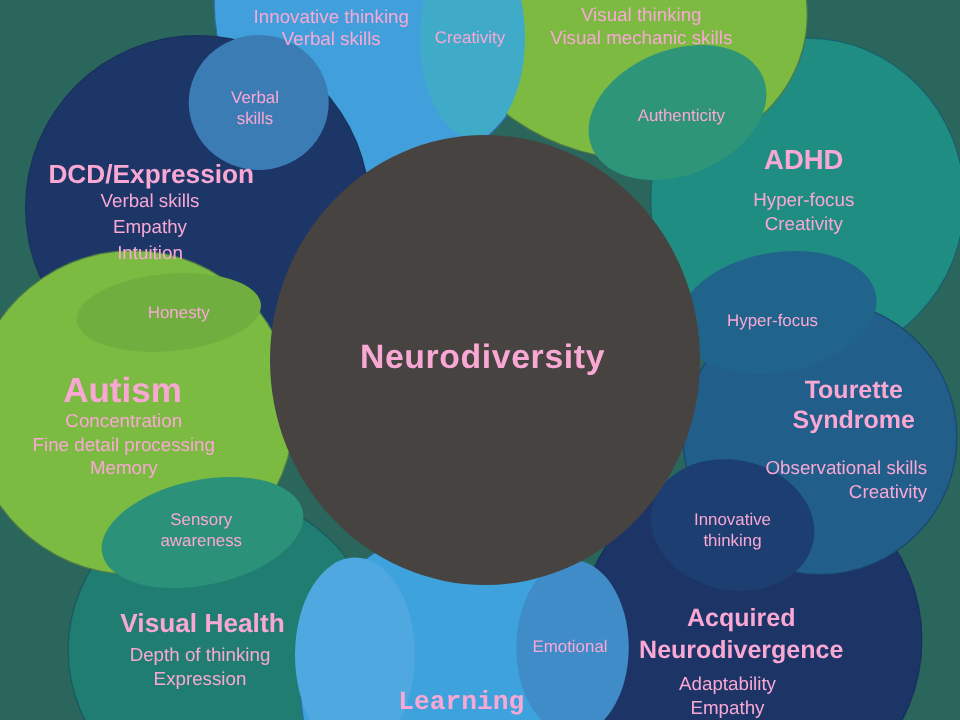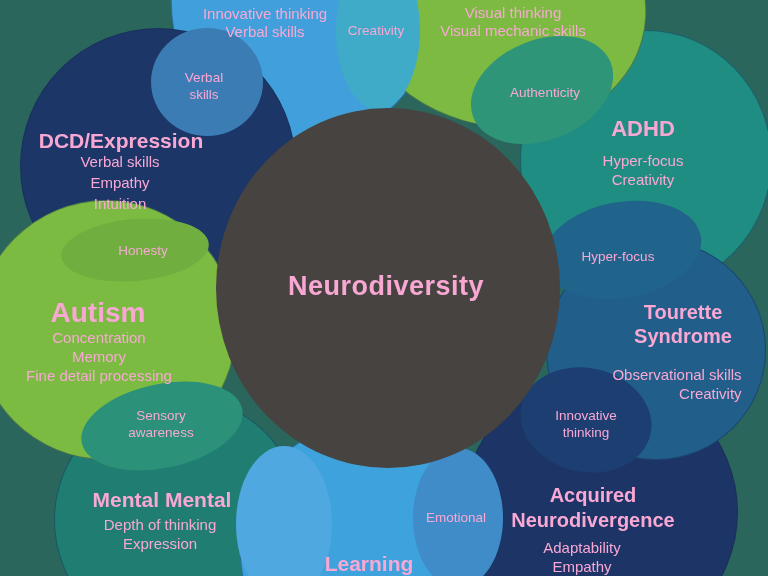--- a/index.html
+++ b/index.html
@@ -51,21 +51,21 @@
   #l-dcd-tr    {left:120px;top:182px;line-height:21px;}
   #l-adhd-t    {left:643px;top:128px;font-size:22px;}
   #l-adhd-tr   {left:643px;top:170px;}
   #l-hyper     {left:618px;top:256px;}
   #l-tour-t    {left:683px;top:324px;width:120px;line-height:24px;}
   #l-tour-tr   {left:677px;top:384px;text-align:right;}
   #l-innov     {left:586px;top:424px;width:84px;}
   #l-acq-t     {left:593px;top:508px;width:190px;line-height:25px;}
   #l-acq-tr    {left:582px;top:557px;}
   #l-resil     {left:456px;top:517px;}
-  #l-learn-t   {left:369px;top:563px;}
+  #l-learn-t   {left:369px;top:563px;font-family:Liberation Mono, monospace;}
   #l-emotion   {left:282px;top:528px;width:96px;}
   #l-mental-t  {left:162px;top:499px;}
   #l-mental-tr {left:160px;top:534px;}
   #l-sensory   {left:161px;top:424px;width:88px;}
   #l-autism-t  {left:98px;top:312px;font-size:28px;}
   #l-autism-tr {left:99px;top:356px;}
   #l-honesty   {left:143px;top:250px;}
   #l-center    {left:386px;top:286px;}
 </style>
 </head>
@@ -137,32 +137,32 @@
   <div class="label t-trait" id="l-acq-tr">
     <div>Adaptability</div>
     <div>Empathy</div>
   </div>
 
   <div class="label t-small" id="l-resil">Emotional</div>
 
   <div class="label t-title" id="l-learn-t">Learning</div>
 
 
-  <div class="label t-title" id="l-mental-t">Mental Mental</div>
+  <div class="label t-title" id="l-mental-t">Visual Health</div>
   <div class="label t-trait" id="l-mental-tr">
     <div>Depth of thinking</div>
     <div>Expression</div>
   </div>
 
   <div class="label t-small wrap" id="l-sensory">Sensory awareness</div>
 
   <div class="label t-title" id="l-autism-t">Autism</div>
   <div class="label t-trait" id="l-autism-tr">
     <div>Concentration</div>
+    <div>Fine detail processing</div>
     <div>Memory</div>
-    <div>Fine detail processing</div>
   </div>
 
   <div class="label t-small" id="l-honesty">Honesty</div>
 
   <div class="label center-title" id="l-center">Neurodiversity</div>
 
 </div>
 
 </body></html>

